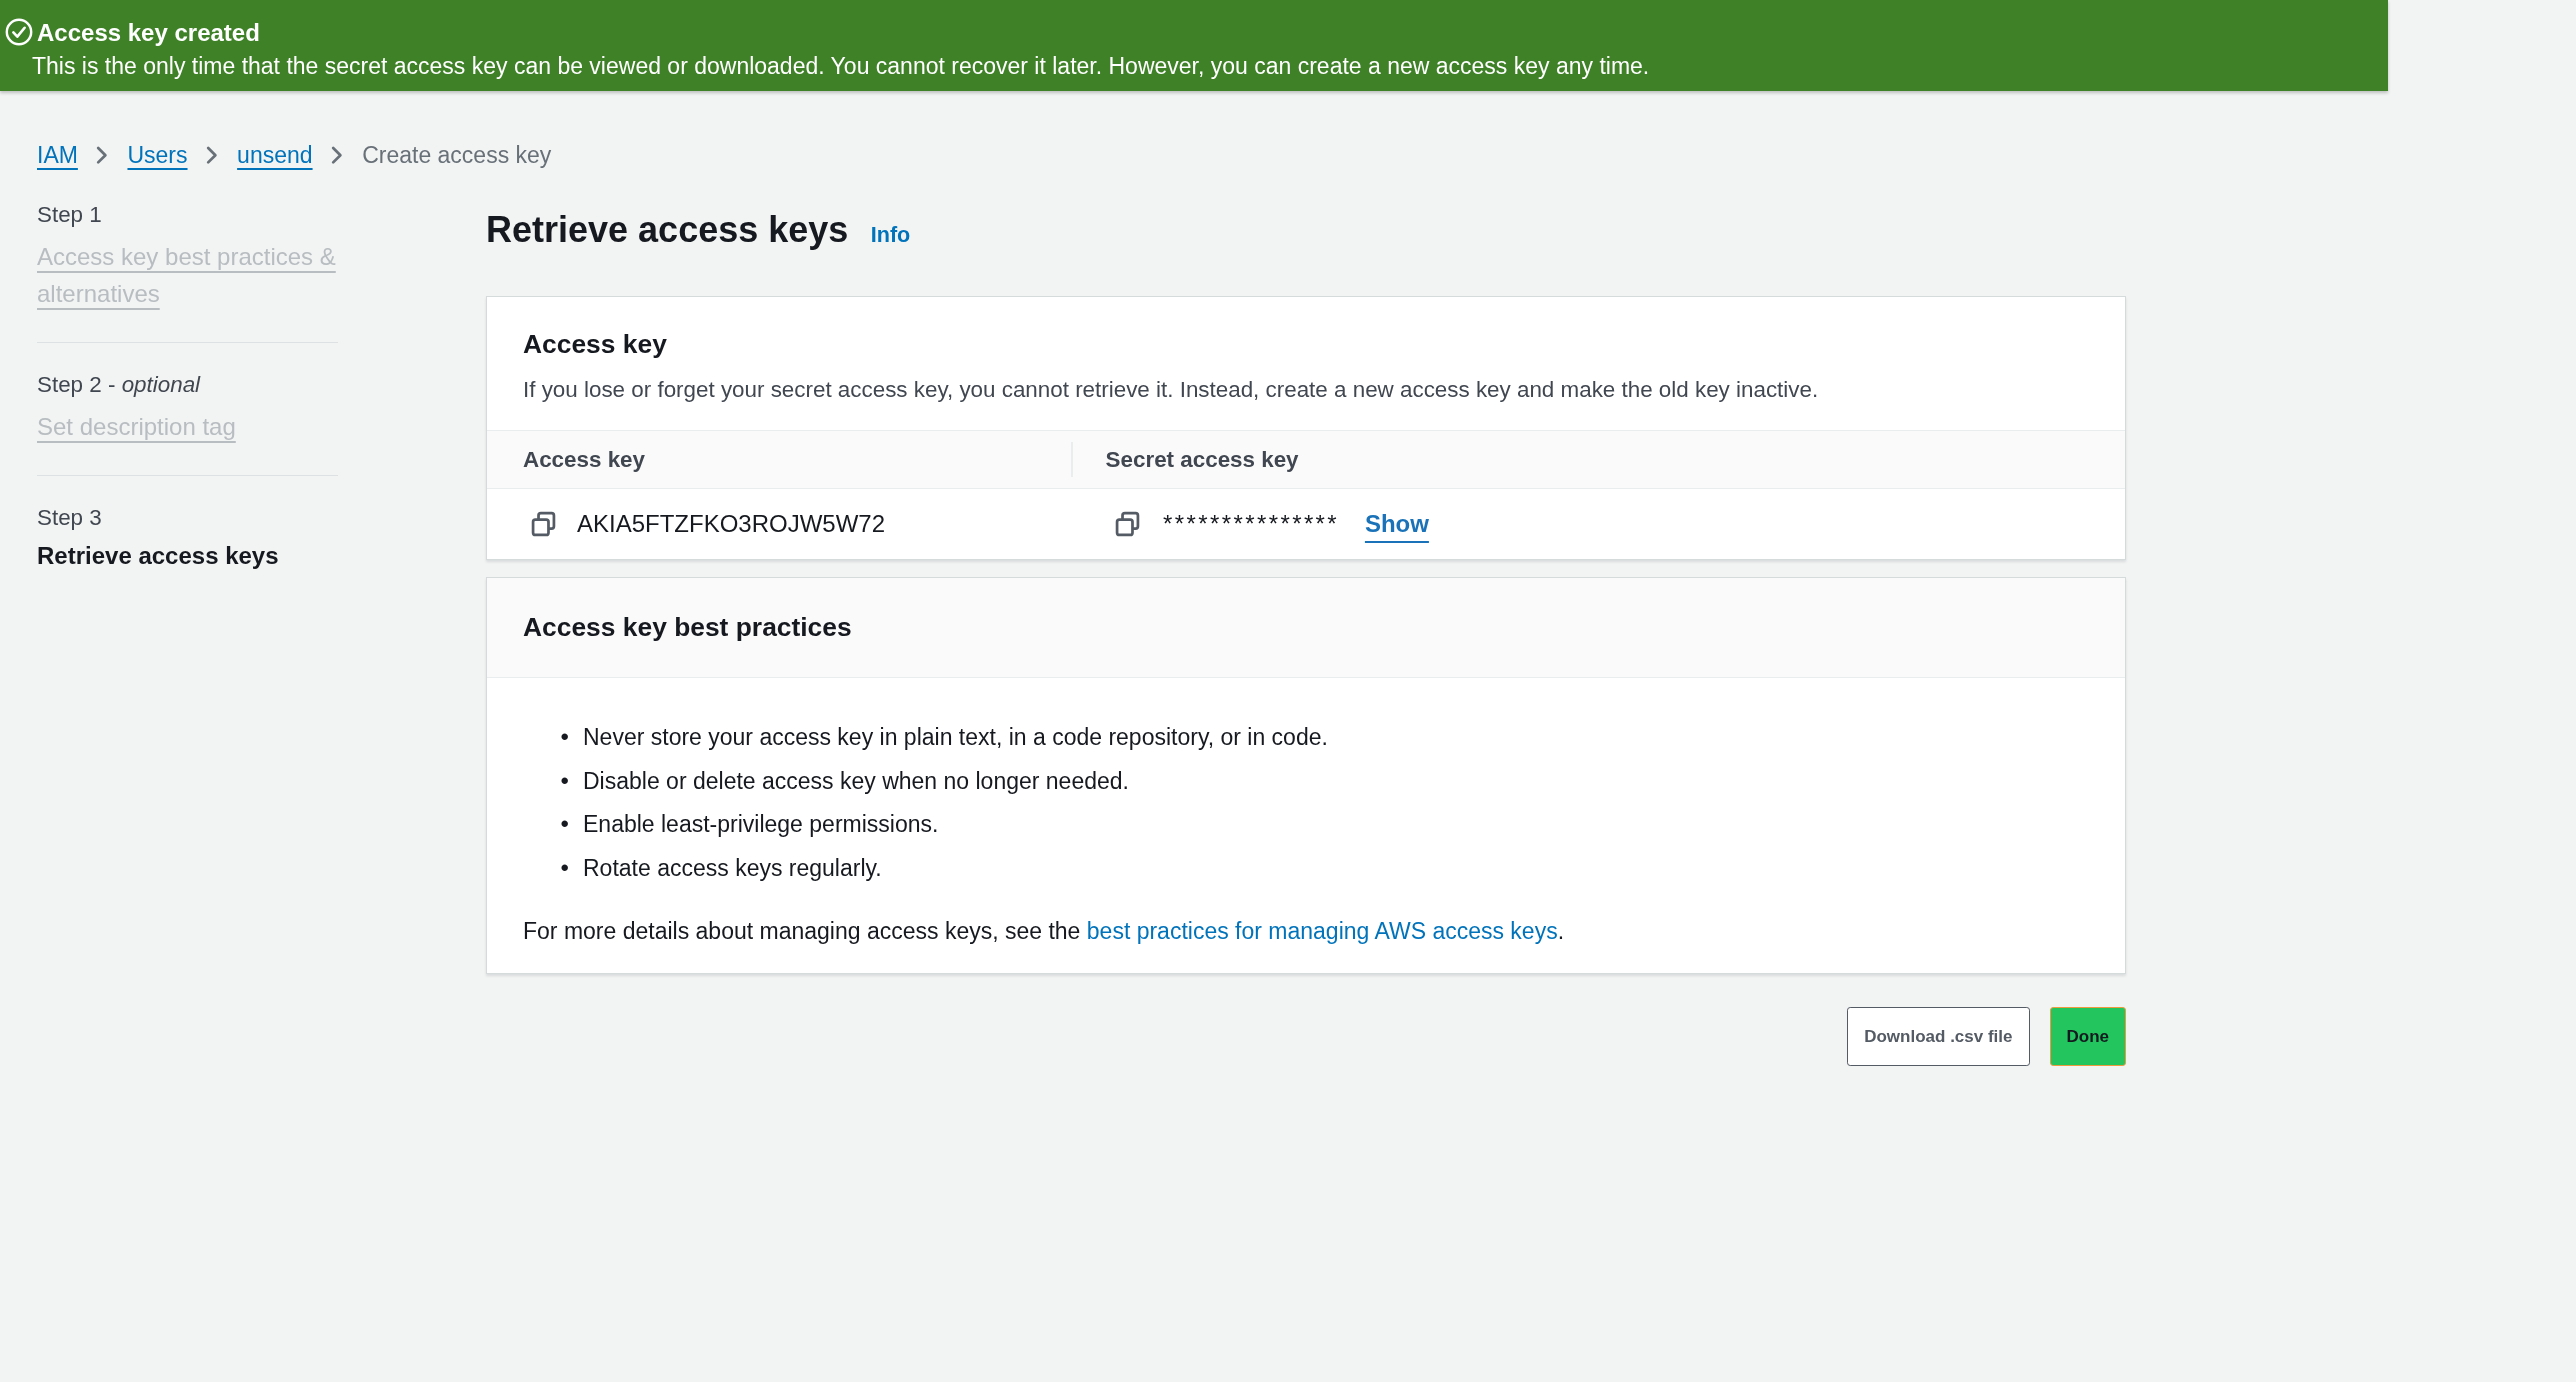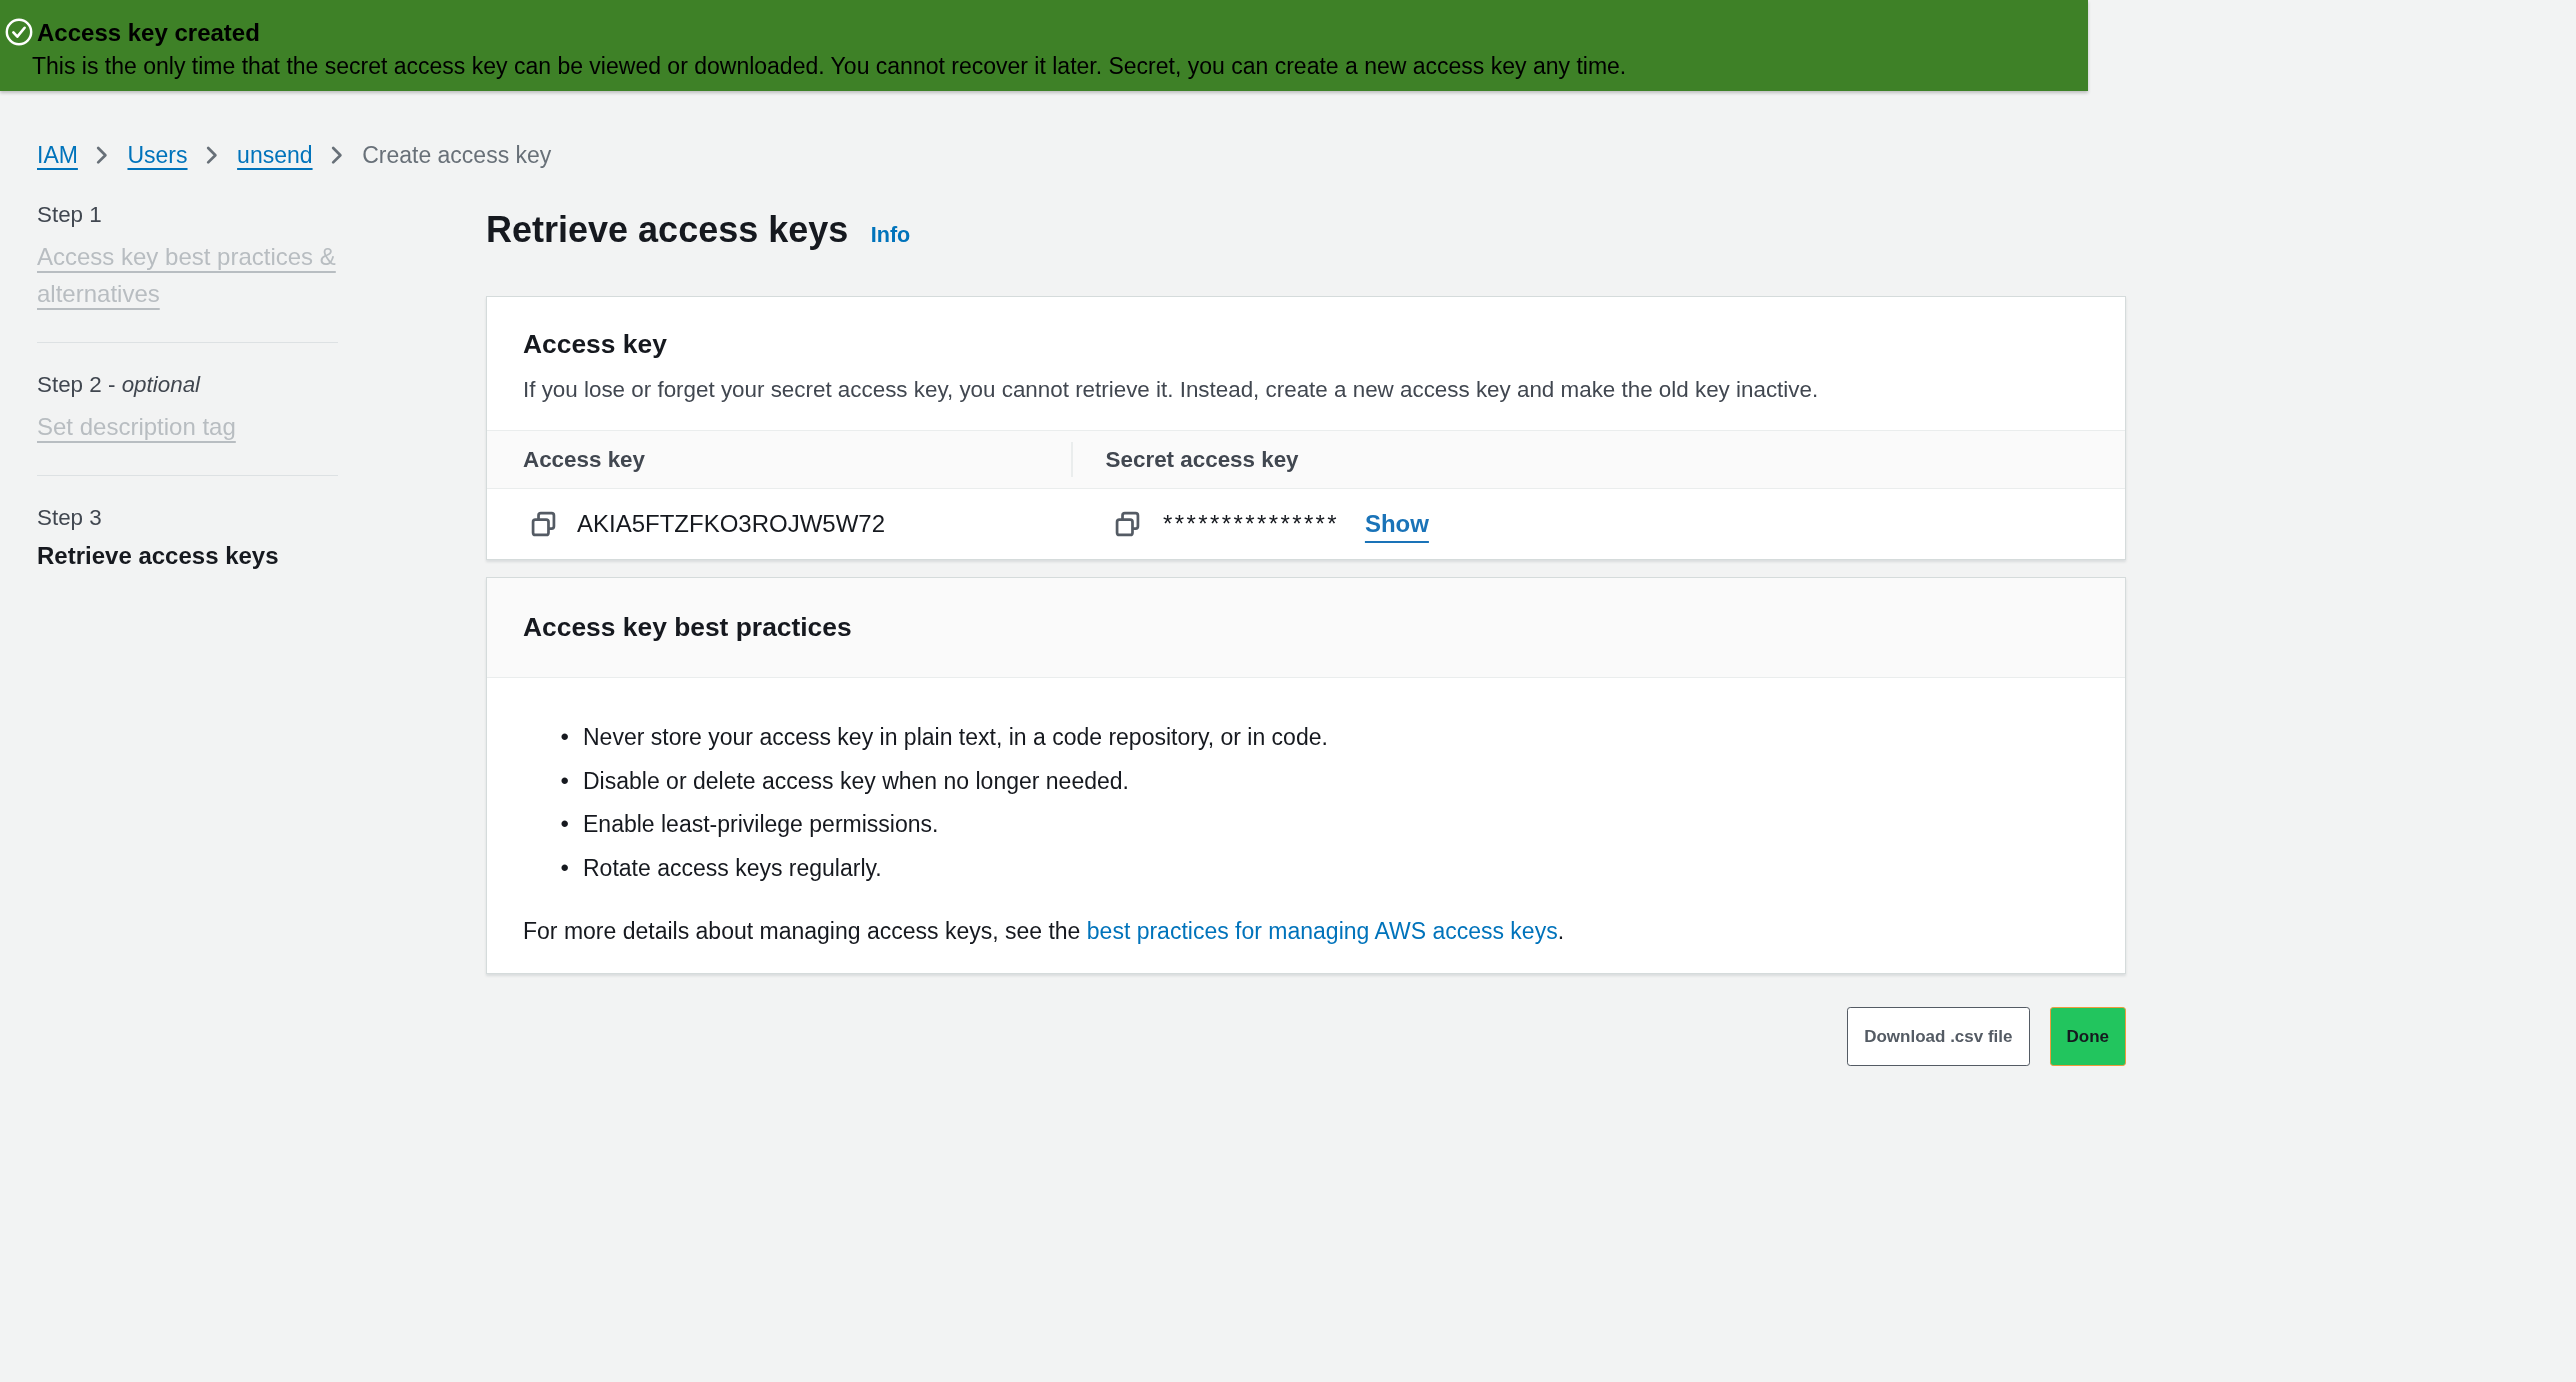--- a/index.html
+++ b/index.html
@@ -8,22 +8,22 @@
     width: 2576px; height: 1383px;
     position: relative;
     overflow: hidden;
     background: #f2f3f3;
     font-family: "Liberation Sans", "DejaVu Sans", sans-serif;
     color: #16191f;
   }
 
   
   .banner {
-    position: absolute; left: 0; top: 0; width: 2088px; height: 91px;
-    background: #3e8127; color: #000000;
+    position: absolute; left: 0; top: 0; width: 2388px; height: 91px;
+    background: #3e8127; color: #ffffff;
     box-shadow: 0 2.4px 3.2px rgba(0,0,0,.22);
     z-index: 5;
   }
   .banner-icon { position: absolute; left: 4px; top: 17px; width: 30px; height: 30px; }
   .banner-title {
     position: absolute; left: 37px; top: 19px;
     font-size: 24px; font-weight: 700; line-height: 27px;
   }
   .banner-msg {
     position: absolute; left: 32px; top: 53px;
@@ -124,21 +124,21 @@
 </style>
 </head>
 <body>
 
 <div class="banner">
   <svg class="banner-icon" viewBox="0 0 32 32">
     <circle cx="16" cy="16" r="13" fill="none" stroke="#ffffff" stroke-width="2.6"></circle>
     <polyline points="10,16.5 14.2,21 22,11.5" fill="none" stroke="#ffffff" stroke-width="2.8" stroke-linecap="round" stroke-linejoin="round"></polyline>
   </svg>
   <div class="banner-title">Access key created</div>
-  <div class="banner-msg">This is the only time that the secret access key can be viewed or downloaded. You cannot recover it later. Secret, you can create a new access key any time.</div>
+  <div class="banner-msg">This is the only time that the secret access key can be viewed or downloaded. You cannot recover it later. However, you can create a new access key any time.</div>
 </div>
 
 <nav class="breadcrumb">
   <a class="crumb-link">IAM</a>
   <svg class="crumb-chev" viewBox="0 0 18 28">
     <polyline points="4,5 13,14 4,23" fill="none" stroke="#687078" stroke-width="3.4" stroke-linecap="round" stroke-linejoin="round"></polyline>
   </svg>
   <a class="crumb-link">Users</a>
   <svg class="crumb-chev" viewBox="0 0 18 28">
     <polyline points="4,5 13,14 4,23" fill="none" stroke="#687078" stroke-width="3.4" stroke-linecap="round" stroke-linejoin="round"></polyline>

